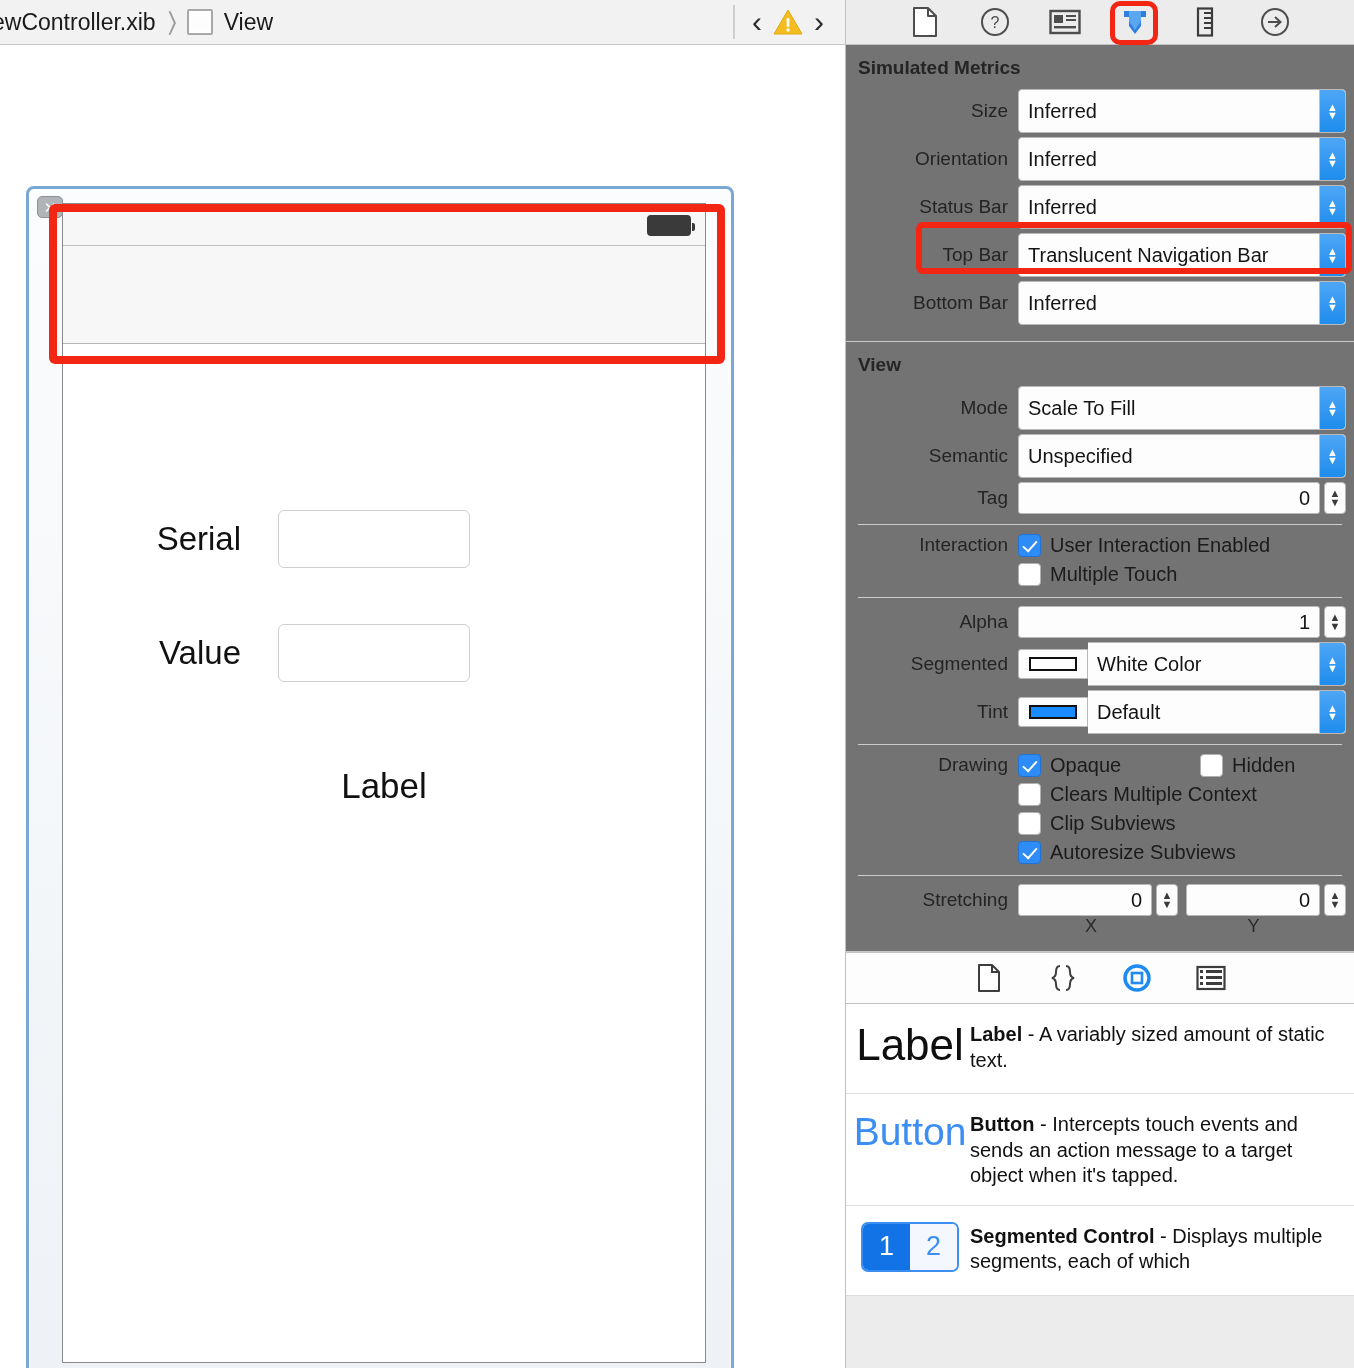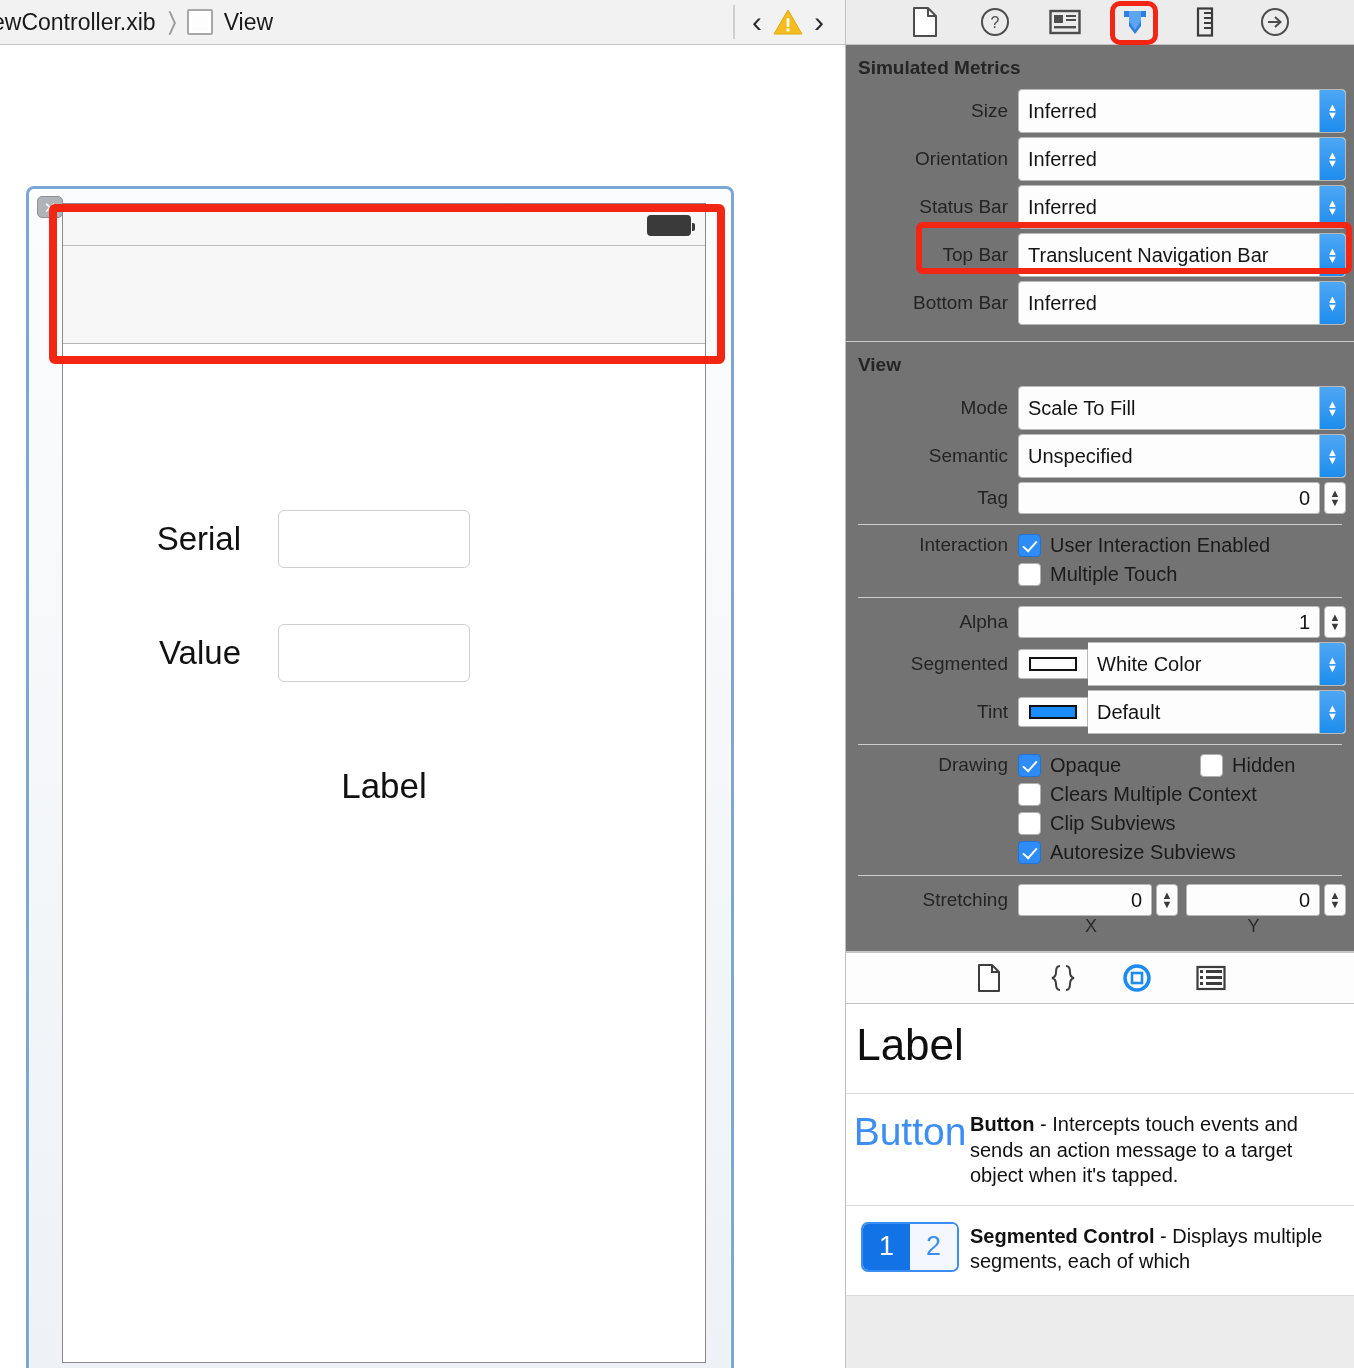--- a/index.html
+++ b/index.html
@@ -691,20 +691,23 @@
           <rect x="10" y="11" width="16" height="3" fill="#3d3d3d"></rect>
           <rect x="10" y="17" width="16" height="3" fill="#3d3d3d"></rect>
         </svg>
       </span>
     </div>
 
     <div id="lib-list">
 
       <div class="lib-item">
         <span class="lib-icon" style="font-size:44px">Label</span>
+        <span class="lib-desc">
+          <b>Label</b><span> - A variably sized amount of static text.</span>
+        </span>
       </div>
 
       <div class="lib-item">
         <span class="lib-icon blue">Button</span>
         <span class="lib-desc">
           <b>Button</b><span> - Intercepts touch events and sends an action message to a target object when it's tapped.</span>
         </span>
       </div>
 
       <div class="lib-item">

